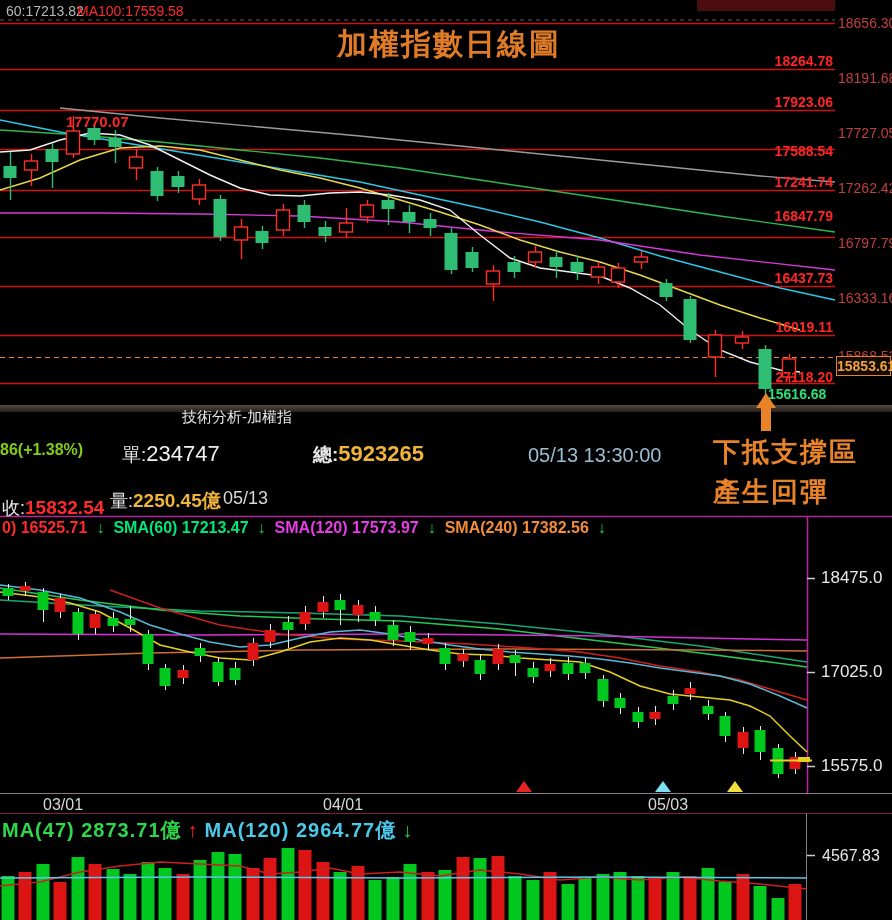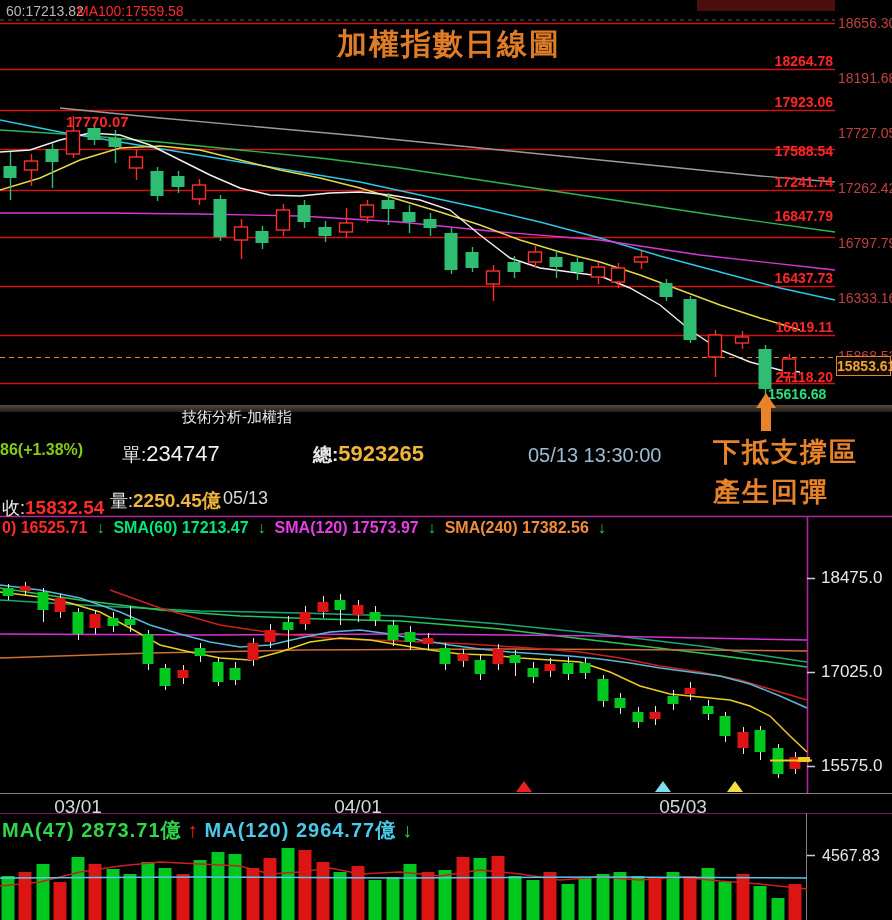--- a/index.html
+++ b/index.html
@@ -36,21 +36,21 @@
   .anno1{left:713px;top:434px;}
   .anno2{left:713px;top:474px;}
   .anno1,.anno2{font-size:27px;font-weight:bold;color:#e8832a;letter-spacing:2px;}
   .row2{top:488px;font-size:18px;color:#e8e8e8;}
   .close{left:2px;margin-top:8px;} .close .val{color:#ff2a2a;font-weight:bold;font-size:19px;}
   .vol{left:110px;} .vol .val{color:#f0b43c;font-weight:bold;font-size:19px;}
   .date2{left:223px;color:#d8d8d8;}
   .smarow{left:2px;top:519px;font-size:16px;font-weight:bold;}
   .smarow span{margin-right:9px;}
   .tickb{position:absolute;z-index:3;font-size:17px;color:#e8e8e8;left:821px;}
-  .xlab{position:absolute;z-index:3;font-size:19px;color:#d8d8d8;width:70px;text-align:center;top:796px;}
+  .xlab{position:absolute;z-index:3;font-size:16px;color:#d8d8d8;width:70px;text-align:left;top:796px;}
   .minlab{left:680px;top:764px;font-size:19px;font-weight:bold;color:#22dd55;}
   .volrow{left:2px;top:817px;font-size:20px;font-weight:bold;letter-spacing:1px;}
   .volrow span{margin-right:6px;}
   .volaxis{left:822px;top:847px;font-size:16px;color:#e8e8e8;}
 </style>
 </head>
 <body>
 
 <div class="screen">
 

